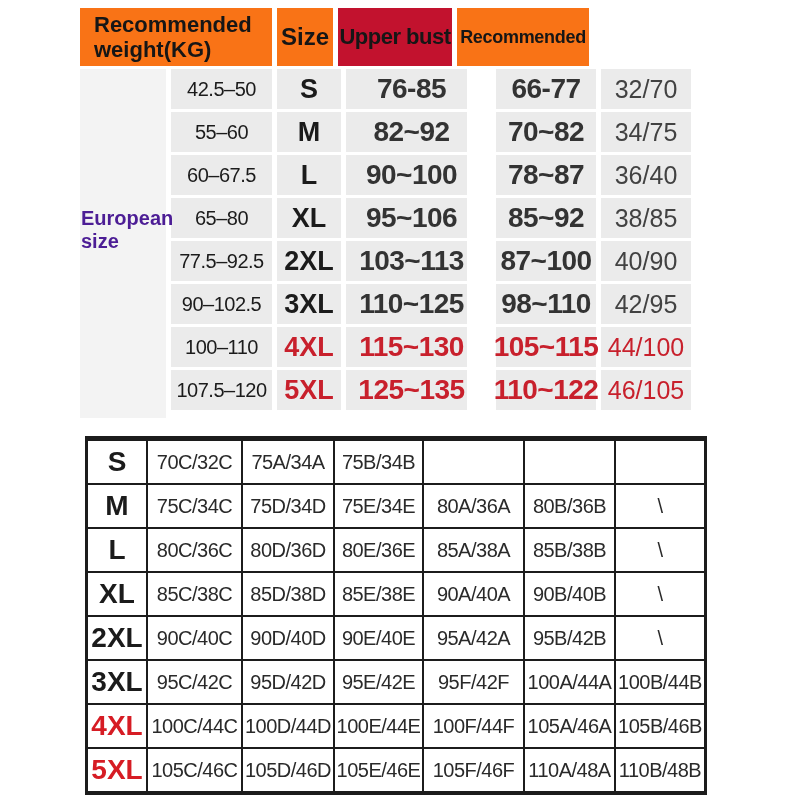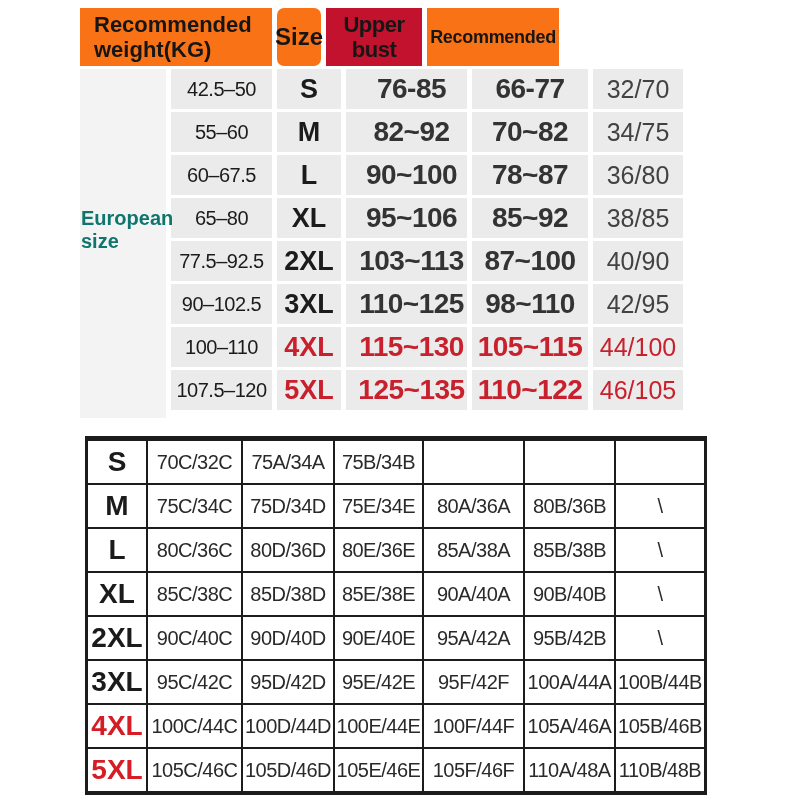--- a/index.html
+++ b/index.html
@@ -13,43 +13,43 @@
   .top-table { position:absolute; left:80px; top:8px; width:626px; }
 
   .thead { display:flex; gap:5px; height:58px; margin-bottom:3px; }
   .th {
     background:#f97316; color:#161616; font-weight:bold;
     display:flex; align-items:center; justify-content:center;
     text-align:center; box-sizing:border-box; line-height:1.15;
   }
   .th.red-bg { background:#c2122e; }
   .th-weight { width:192px; font-size:22px; justify-content:flex-start; text-align:left; padding-left:14px; }
-  .th-size   { width:44px;  font-size:24px;border-radius:7px; }
-  .th-upper  { width:96px; font-size:22px; letter-spacing:-0.5px; }
+  .th-size   { width:56px;  font-size:24px; }
+  .th-upper  { width:114px; font-size:22px; letter-spacing:-0.5px; }
   .th-under  { width:116px; font-size:22px; letter-spacing:-0.5px; }
   .th-rec    { width:132px; font-size:18px; letter-spacing:-0.3px; }
 
   .side-cell {
     position:absolute; left:0; top:61px; width:86px; height:349px;
     background:#f3f3f3; display:flex; align-items:center;
   }
   .side-text {
-    color:#0f766e; font-weight:bold; font-size:20px; line-height:1.15;
+    color:#4c1d95; font-weight:bold; font-size:20px; line-height:1.15;
     margin-top:-28px; padding-left:1px;
   }
 
   .trow { display:flex; gap:5px; height:40px; margin-left:91px; margin-bottom:3px; }
   .cell {
     background:#ebebeb; display:flex; align-items:center; justify-content:center;
     color:#222222; box-sizing:border-box; white-space:nowrap;
   }
   .c-weight { width:101px; font-size:20px; font-weight:normal; letter-spacing:-0.5px; color:#1b1b1b; }
   .c-size   { width:64px;  font-size:27px; font-weight:bold; color:#1b1b1b; }
   .c-upper  { width:121px; font-size:28px; font-weight:bold; color:#333333; letter-spacing:-0.5px;padding-left:10px; }
-  .c-under  { width:116px; font-size:28px; font-weight:bold; color:#333333; letter-spacing:-0.5px; }
+  .c-under  { width:100px; font-size:28px; font-weight:bold; color:#333333; letter-spacing:-0.5px;margin-left:24px; }
   .c-rec    { width:90px; font-size:25px; font-weight:normal; color:#424242; }
   .trow.red-row .c-size, .trow.red-row .c-upper,
   .trow.red-row .c-under, .trow.red-row .c-rec { color:#c8202c; }
 
   
   .bottom-table {
     position:absolute; left:85px; top:436px; width:622px; height:359px;
     box-sizing:border-box; background:#1c1c1c;
     border:3px solid #1c1c1c; border-top-width:5px;
     display:grid;
@@ -92,21 +92,21 @@
     <div class="cell c-upper">82~92</div>
     <div class="cell c-under">70~82</div>
     <div class="cell c-rec">34/75</div>
   </div>
 
   <div class="trow">
     <div class="cell c-weight">60–67.5</div>
     <div class="cell c-size">L</div>
     <div class="cell c-upper">90~100</div>
     <div class="cell c-under">78~87</div>
-    <div class="cell c-rec">36/80</div>
+    <div class="cell c-rec">36/40</div>
   </div>
 
   <div class="trow">
     <div class="cell c-weight">65–80</div>
     <div class="cell c-size">XL</div>
     <div class="cell c-upper">95~106</div>
     <div class="cell c-under">85~92</div>
     <div class="cell c-rec">38/85</div>
   </div>
 

